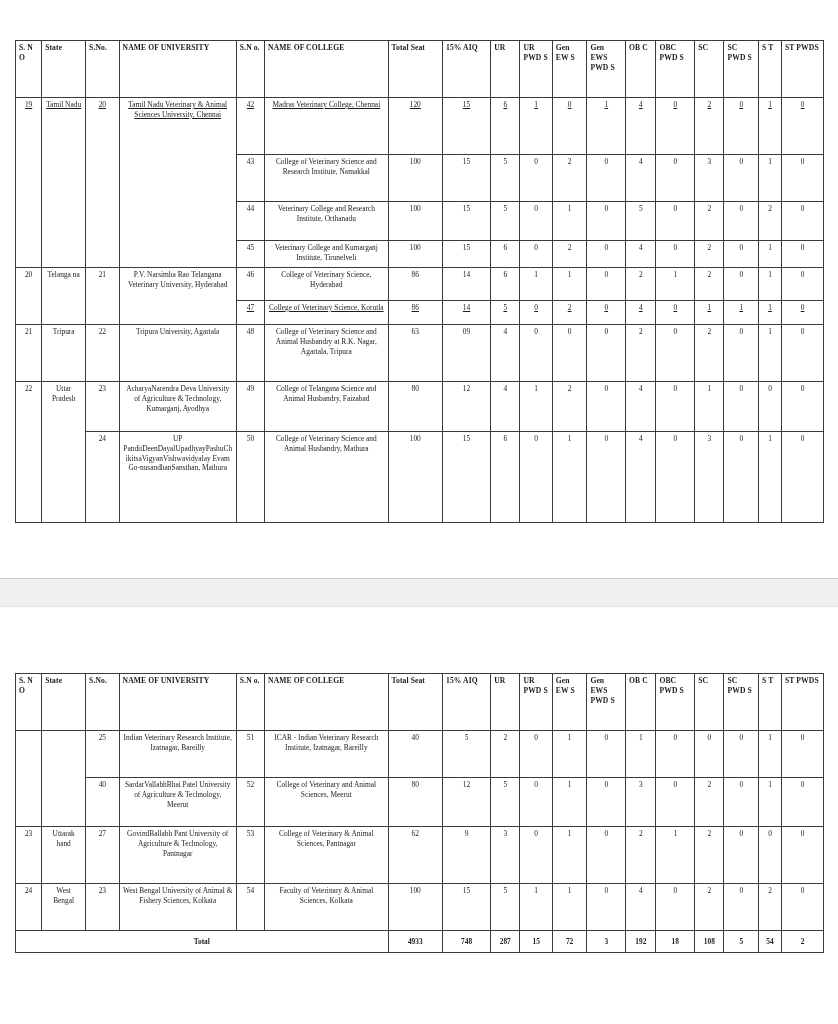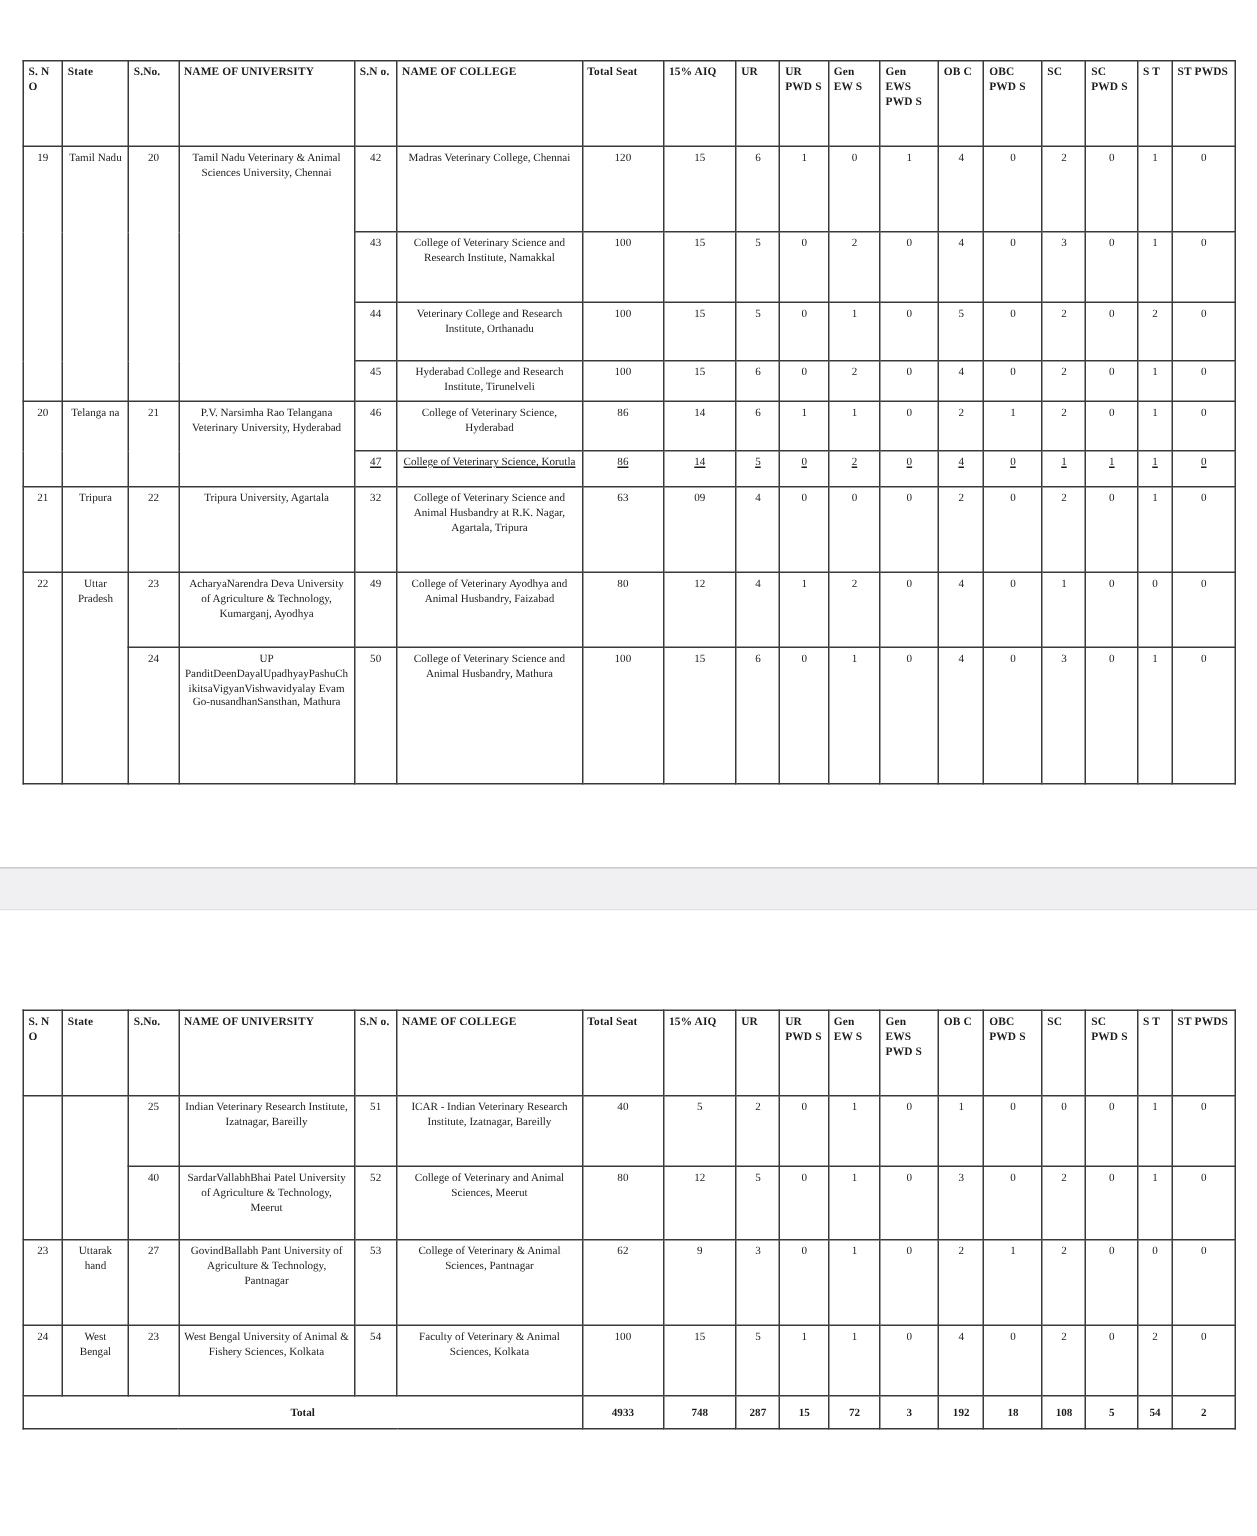--- a/index.html
+++ b/index.html
@@ -138,21 +138,21 @@
         <th>Gen EWS PWD S</th>
         <th>OB C</th>
         <th>OBC PWD S</th>
         <th>SC</th>
         <th>SC PWD S</th>
         <th>S T</th>
         <th>ST PWDS</th>
       </tr>
     </thead>
     <tbody id="body-page-1">
-        <tr style="height: 57px;">
+        <tr style="height: 57px; text-decoration: underline;">
           <td class="num" rowspan="4">19</td>
           <td class="txt" rowspan="4">Tamil Nadu</td>
           <td class="num" rowspan="4">20</td>
           <td class="txt" rowspan="4">Tamil Nadu Veterinary &amp; Animal Sciences University, Chennai</td>
           <td class="num">42</td>
           <td class="txt">Madras Veterinary College,  Chennai</td>
           <td class="num">120</td>
           <td class="num">15</td>
           <td class="num">6</td>
           <td class="num">1</td>
@@ -192,21 +192,21 @@
           <td class="num">0</td>
           <td class="num">5</td>
           <td class="num">0</td>
           <td class="num">2</td>
           <td class="num">0</td>
           <td class="num">2</td>
           <td class="num">0</td>
         </tr>
         <tr style="height: 27px;">
           <td class="num">45</td>
-          <td class="txt">Hyderabad College and Research Institute, Tirunelveli</td>
+          <td class="txt">Veterinary College and Kumarganj Institute, Tirunelveli</td>
           <td class="num">100</td>
           <td class="num">15</td>
           <td class="num">6</td>
           <td class="num">0</td>
           <td class="num">2</td>
           <td class="num">0</td>
           <td class="num">4</td>
           <td class="num">0</td>
           <td class="num">2</td>
           <td class="num">0</td>
@@ -247,42 +247,42 @@
           <td class="num">1</td>
           <td class="num">1</td>
           <td class="num">1</td>
           <td class="num">0</td>
         </tr>
         <tr style="height: 57px;">
           <td class="num">21</td>
           <td class="txt">Tripura</td>
           <td class="num">22</td>
           <td class="txt">Tripura University, Agartala</td>
-          <td class="num">32</td>
+          <td class="num">48</td>
           <td class="txt">College of Veterinary Science and Animal Husbandry at R.K. Nagar, Agartala, Tripura</td>
           <td class="num">63</td>
           <td class="num">09</td>
           <td class="num">4</td>
           <td class="num">0</td>
           <td class="num">0</td>
           <td class="num">0</td>
           <td class="num">2</td>
           <td class="num">0</td>
           <td class="num">2</td>
           <td class="num">0</td>
           <td class="num">1</td>
           <td class="num">0</td>
         </tr>
         <tr style="height: 50px;">
           <td class="num" rowspan="2">22</td>
           <td class="txt" rowspan="2">Uttar Pradesh</td>
           <td class="num">23</td>
           <td class="txt">AcharyaNarendra Deva University of Agriculture &amp; Technology, Kumarganj, Ayodhya</td>
           <td class="num">49</td>
-          <td class="txt">College of Veterinary Ayodhya and Animal Husbandry, Faizabad</td>
+          <td class="txt">College of Telangana Science and Animal Husbandry, Faizabad</td>
           <td class="num">80</td>
           <td class="num">12</td>
           <td class="num">4</td>
           <td class="num">1</td>
           <td class="num">2</td>
           <td class="num">0</td>
           <td class="num">4</td>
           <td class="num">0</td>
           <td class="num">1</td>
           <td class="num">0</td>

